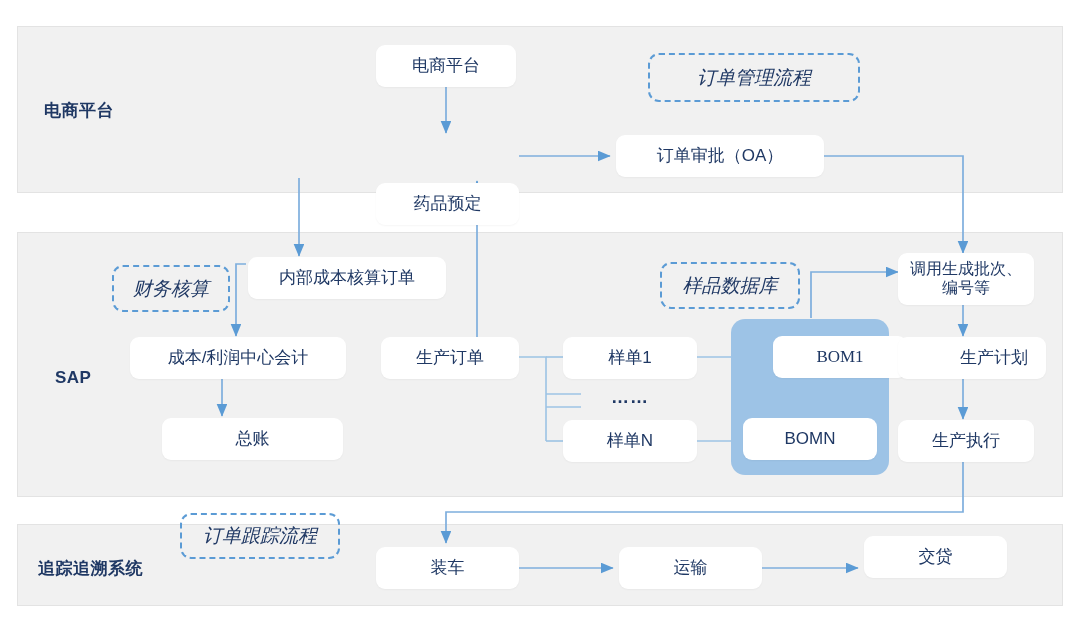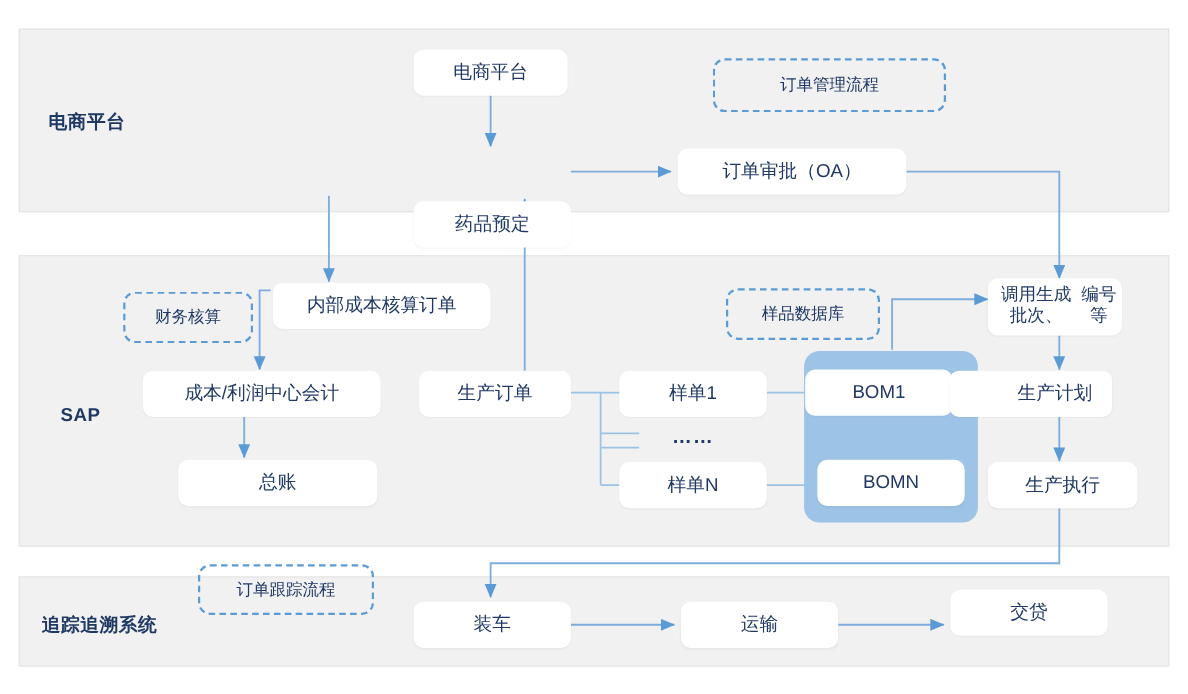--- a/index.html
+++ b/index.html
@@ -44,25 +44,26 @@
     box-shadow: 0 1px 2px rgba(0,0,0,0.04);
     padding: 2px 4px;
   }
   .node.two-line { font-size: 16px; }
   
   .tag {
     position: absolute;
     border: 2px dashed #5b9bd5;
     border-radius: 11px;
     color: #1f3864;
-    font-size: 15px;
+    font-size: 19px;
     display: flex;
     align-items: center;
     justify-content: center;
     background: transparent;
+    font-style: italic;
   }
   
   .group-box {
     position: absolute;
     background: #9dc3e6;
     border-radius: 14px;
   }
   
   .dots {
     position: absolute;
@@ -158,28 +159,28 @@
   <div class="node" style="left:248px; top:257px; width:198px; height:42px;">内部成本核算订单</div>
   <div class="node" style="left:130px; top:337px; width:216px; height:42px;">成本/利润中心会计</div>
   <div class="node" style="left:130px; top:418px; width:181px; height:42px;margin-left:32px;">总账</div>
 
   <div class="node" style="left:381px; top:337px; width:138px; height:42px;">生产订单</div>
 
   <div class="node" style="left:563px; top:337px; width:134px; height:42px;">样单1</div>
   <div class="dots" style="left:563px; top:386px; width:134px; height:22px;">……</div>
   <div class="node" style="left:563px; top:420px; width:134px; height:42px;">样单N</div>
 
-  <div class="node" style="left:732px; top:336px; width:134px; height:42px;">BOM1</div>
+  <div class="node" style="left:773px; top:336px; width:134px; height:42px;font-family:Liberation Serif, serif;">BOM1</div>
   <div class="node" style="left:743px; top:418px; width:134px; height:42px;">BOMN</div>
 
-  <div class="node two-line" style="left:898px; top:253px; width:122px; height:52px; ">
+  <div class="node two-line" style="left:898px; top:253px; width:136px; height:52px; flex-direction:column;">
     <span>调用生成批次、</span>
     <span>编号等</span>
   </div>
 
-  <div class="node" style="left:863px; top:337px; width:148px; height:42px;padding-left:48px;">生产计划</div>
+  <div class="node" style="left:898px; top:337px; width:148px; height:42px;padding-left:48px;">生产计划</div>
   <div class="node" style="left:898px; top:420px; width:136px; height:42px;">生产执行</div>
 
   <div class="node" style="left:376px; top:547px; width:143px; height:42px;">装车</div>
   <div class="node" style="left:619px; top:547px; width:143px; height:42px;">运输</div>
   <div class="node" style="left:864px; top:536px; width:143px; height:42px;">交贷</div>
 
 </div>
 
 </body></html>

